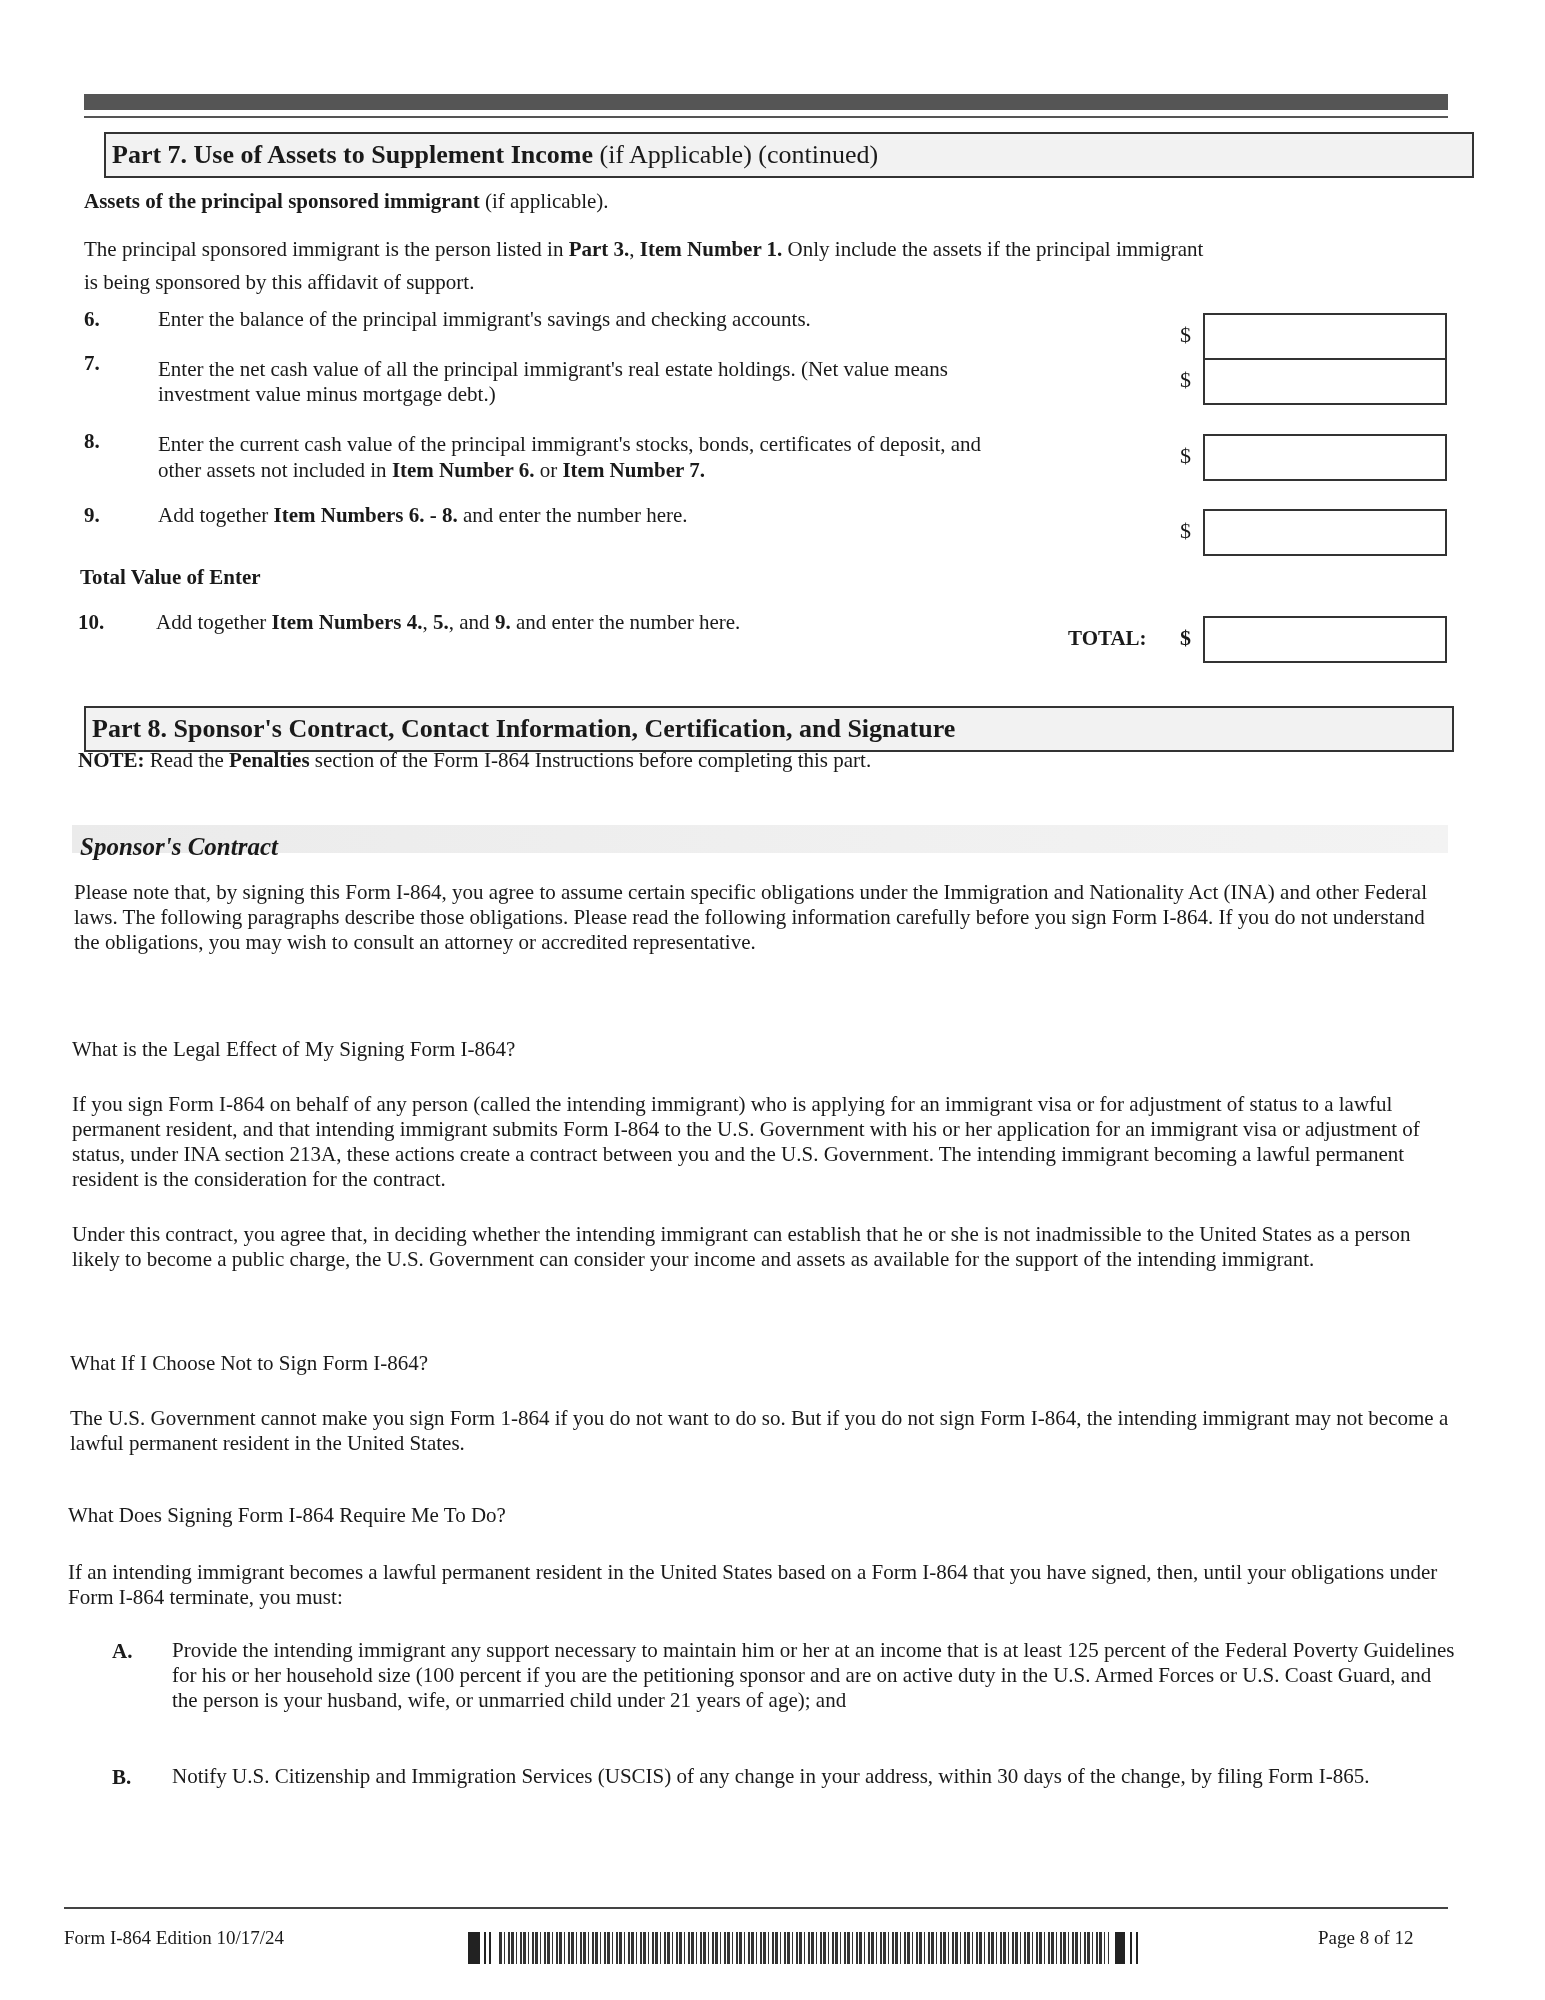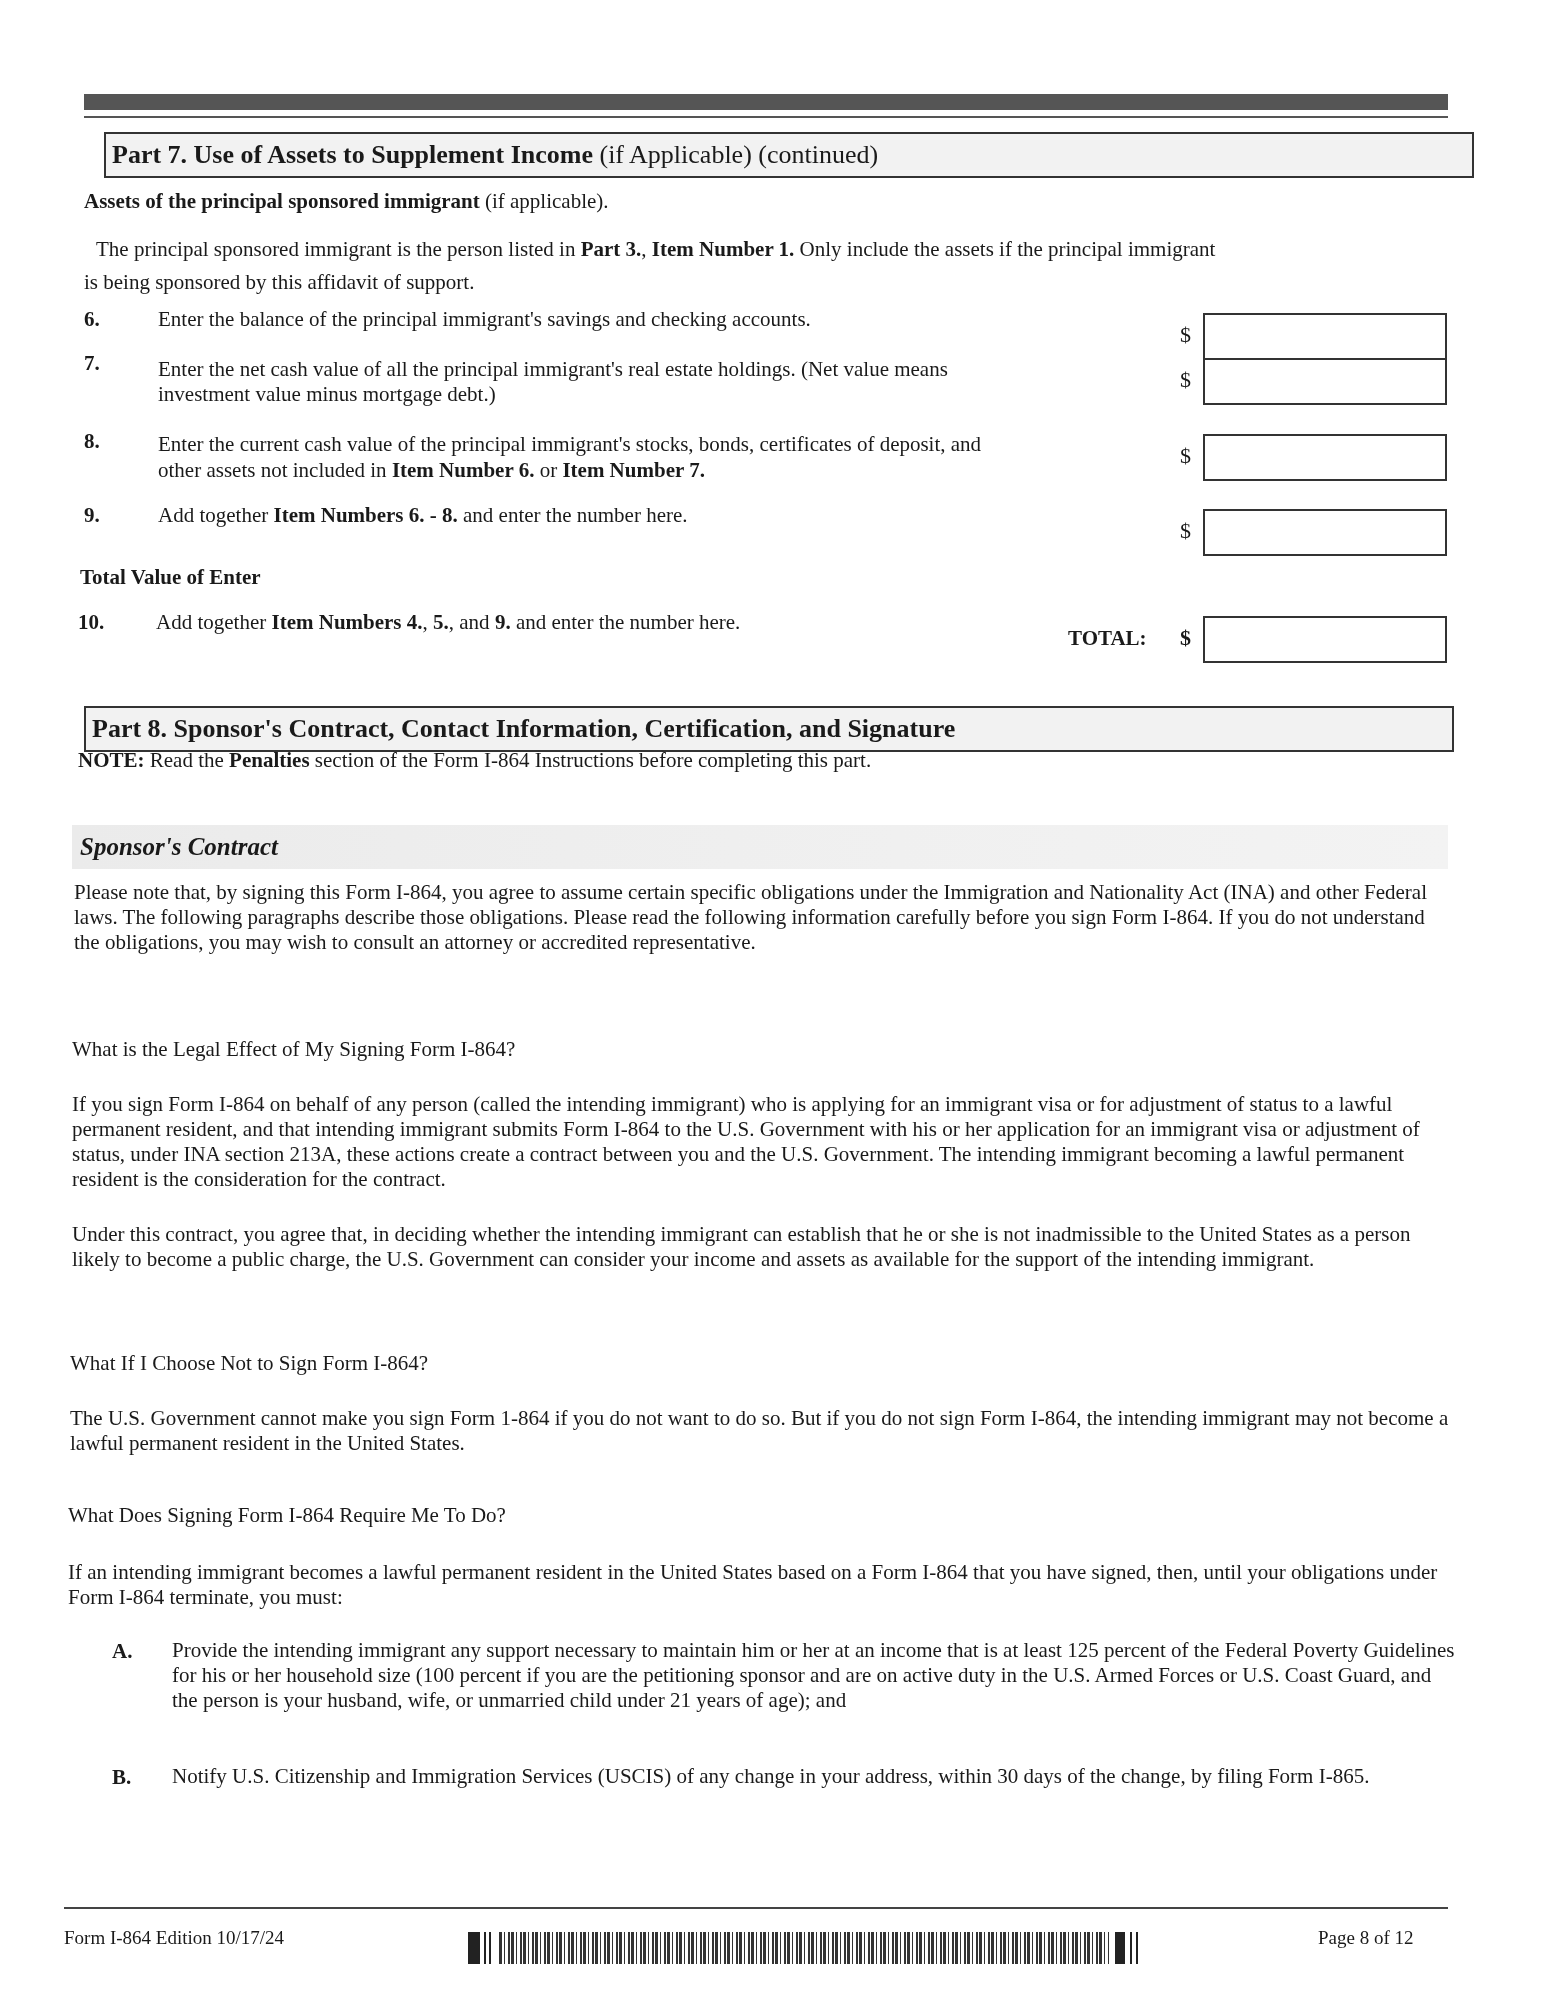--- a/index.html
+++ b/index.html
@@ -21,21 +21,21 @@
   .txt { font-size: 21px; line-height: 26px; white-space: nowrap; }
   .para { font-size: 21px; line-height: 25px; }
   .num { font-weight: bold; font-size: 21px; line-height: 26px; }
   .itemtext { font-size: 21px; line-height: 26px; margin-left: 16px; }
   .dollar { font-size: 22px; line-height: 26px; }
   .field {
     border: 2px solid #333333; background: #ffffff; box-sizing: border-box;
     width: 244px;
   }
   .subhead-banner {
-    left: 72px; top: 825px; width: 1376px; height: 44px;
+    left: 72px; top: 825px; width: 1376px; height: 28px;
     background: linear-gradient(90deg, #ebebeb 0%, #f0f0f0 60%, #f3f3f3 100%);
   }
   .subhead-text { font-size: 25px; font-weight: bold; font-style: italic; line-height: 44px; padding-left: 8px; }
   .qhead { font-size: 21px; font-weight: normal; line-height: 26px; white-space: nowrap; }
   .footer-line { left: 64px; top: 1907px; width: 1384px; height: 2px; background: #444444; }
   .footer-text { font-size: 19px; line-height: 24px; white-space: nowrap; }
   .barcode {
     left: 468px; top: 1932px; width: 670px; height: 32px;
     display: flex; align-items: stretch;
   }
@@ -56,21 +56,21 @@
 <div class="abs topline"></div>
 
 <div class="abs partbox" style="top:132px;margin-left:20px;">
   <span class="part-title">Part 7.  Use of Assets to Supplement Income</span><span> (if Applicable) (continued)</span>
 </div>
 
 <div class="abs txt" style="left:84px; top:188px;">
   <span class="b">Assets of the principal sponsored immigrant</span><span> (if applicable).</span>
 </div>
 
-<div class="abs txt" style="left:84px; top:236px;margin-left:12px;">
+<div class="abs txt" style="left:84px; top:236px;">
   <span>The principal sponsored immigrant is the person listed in </span><span class="b">Part 3.</span><span>, </span><span class="b">Item Number 1.</span><span>  Only include the assets if the principal immigrant</span>
 </div>
 <div class="abs txt" style="left:84px; top:269px;">is being sponsored by this affidavit of support.</div>
 
 <div class="abs num" style="left:84px; top:306px;">6.</div>
 <div class="abs itemtext txt" style="left:142px; top:306px;">Enter the balance of the principal immigrant's savings and checking accounts.</div>
 <div class="abs dollar" style="left:1180px; top:322px;">$</div>
 <input class="abs field" style="left: 1203px; top: 313px; height: 47px;" value="">
 
 <div class="abs num" style="left:84px; top:350px;">7.</div>

